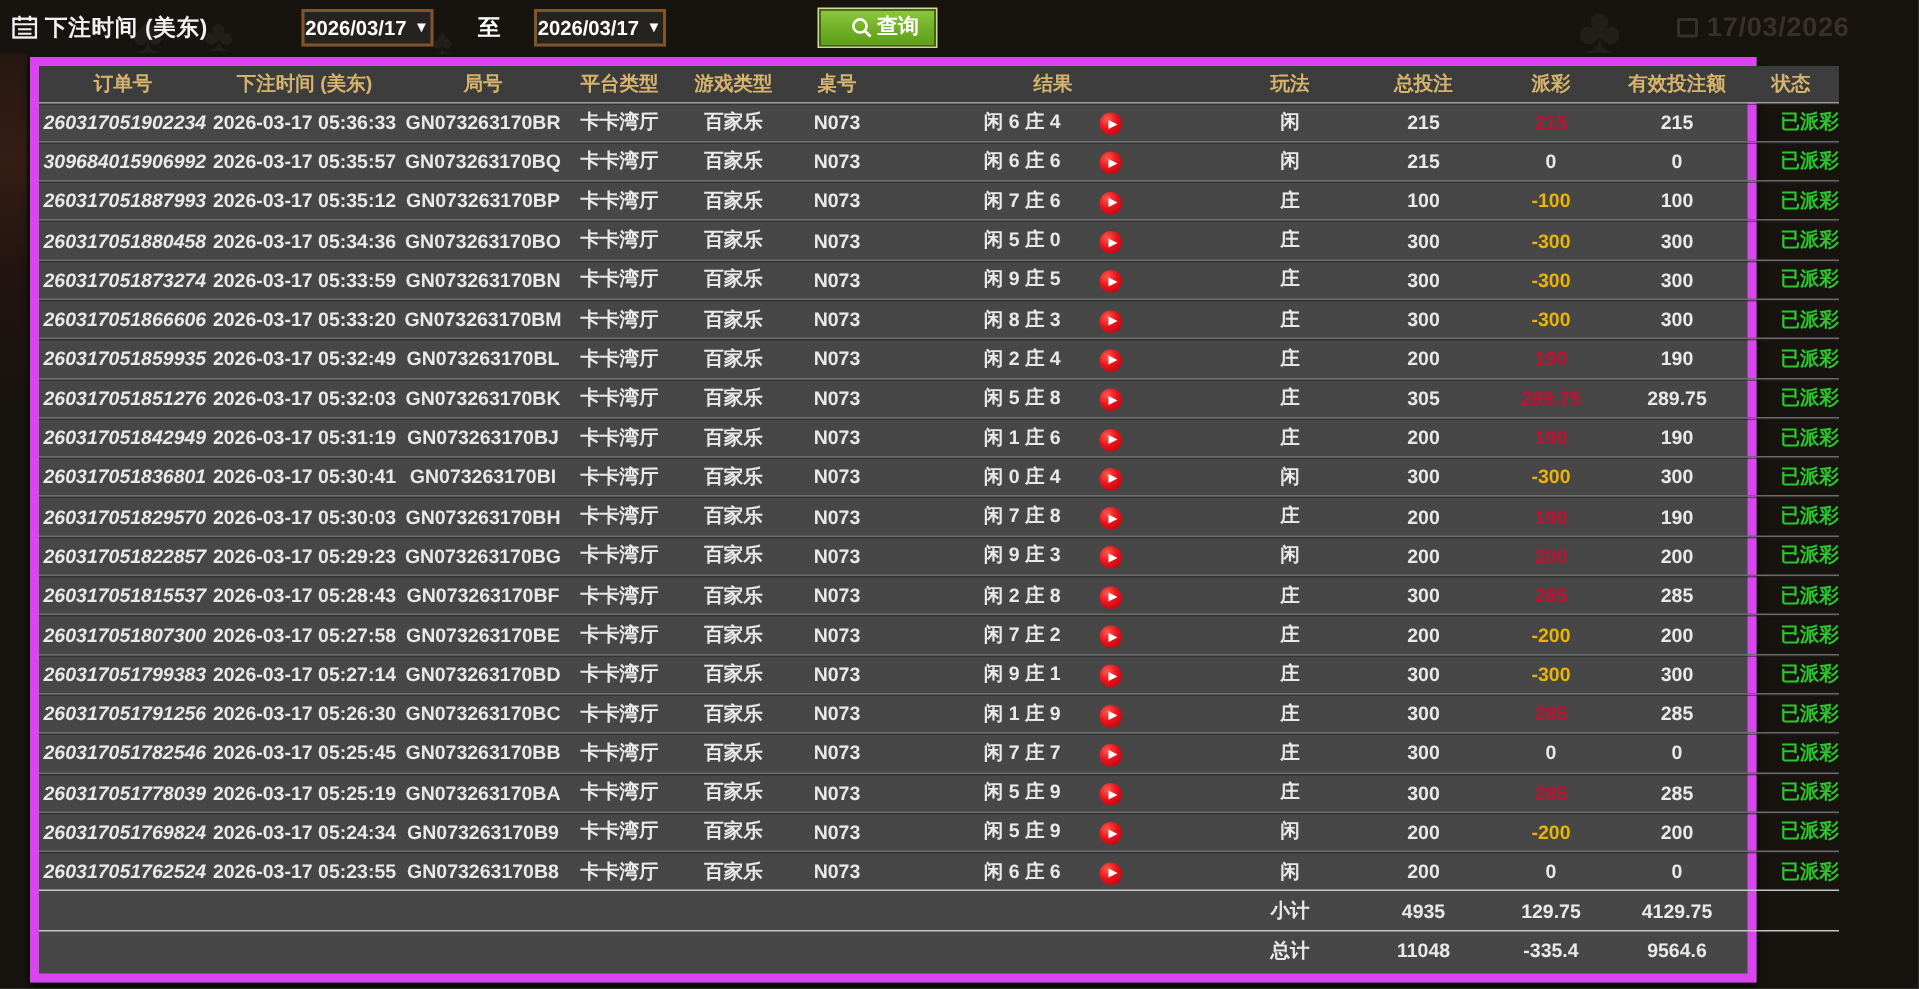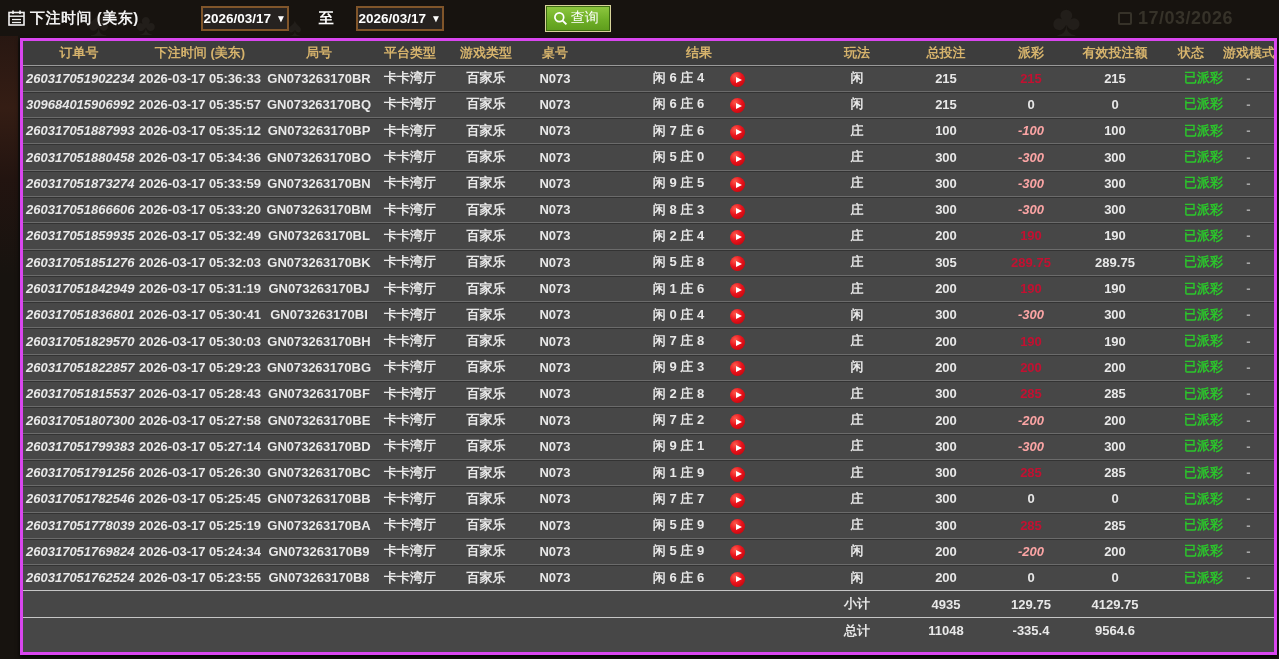--- a/index.html
+++ b/index.html
@@ -39,54 +39,54 @@
     border:2px solid #80552a;
     color:#fff; font-size:13.5px; font-weight:bold;
     display:flex; align-items:center; justify-content:center; gap:5px;
     cursor:pointer;
   }
   .date-box .caret { font-size:10px; }
   .to-label { margin-left:30px; color:#fff; font-size:15px; font-weight:bold; }
   .date-box.second { margin-left:22px; }
   .query-btn {
     margin-left:102px;
-    height:25px; padding:0 10px 0 6px;
+    height:25px; padding:0 10px 0 20px;
     background:linear-gradient(180deg,#8cc63e 0%,#6faf27 55%,#5f9e1d 100%);
     border:1px solid #3d6b12;
     outline:1px solid #d8d49a;
-    color:#fff; font-size:14px; font-weight:normal;
+    color:#fff; font-size:14px; font-weight:bold;
     display:flex; align-items:center; gap:3px;
     cursor:pointer;
   }
 
   
   .table-wrap {
     position:absolute; z-index:2;
-    left:20px; top:38px; width:1257px; height:617px;
-    border:3px solid #d946ef;
+    left:20px; top:38px; width:1151px; height:617px;
+    border:6px solid #d946ef;
     background:#474747;
     box-shadow:0 2px 4px #000;
   }
   table.data-table { width:100%; border-collapse:collapse; table-layout:fixed; }
   .data-table th {
     height:24px; background:#3d3d3d;
     color:#d6b36c; font-size:13px; font-weight:bold;
     border-bottom:1px solid #9a9a9a;
     white-space:nowrap; overflow:hidden;
   }
   .data-table td {
     height:26.3px; font-size:13px; font-weight:600;
     text-align:center; white-space:nowrap; overflow:hidden;
     color:#e8e8e8;
   }
   .data-table tbody tr + tr td { border-top:1px solid #6b6b6b; }
   .data-table tbody tr td { box-shadow:inset 0 1px 0 rgba(34,34,34,.55); }
   td.c-order { text-align:left; padding-left:3px; font-weight:600;font-style:italic; }
   td.c-payout.pos { color:#c31031; }
-  td.c-payout.neg { color:#fca5a5;font-style:italic; }
+  td.c-payout.neg { color:#eab308; }
   td.c-payout.zero { color:#e8e8e8; }
   td.c-status { color:#2bc42b;text-align:right; }
   td.c-mode { color:#a8a8a8; }
   .result-cell { display:flex; align-items:flex-end; justify-content:center; gap:26px; }
   .play-icon {
     width:15px; height:15px; border-radius:50%;
     background:radial-gradient(circle at 35% 30%, #ff5a4d 0%, #e8131c 45%, #b50006 100%);
     display:inline-flex; align-items:center; justify-content:center;
     cursor:pointer; flex:0 0 auto;
   }

